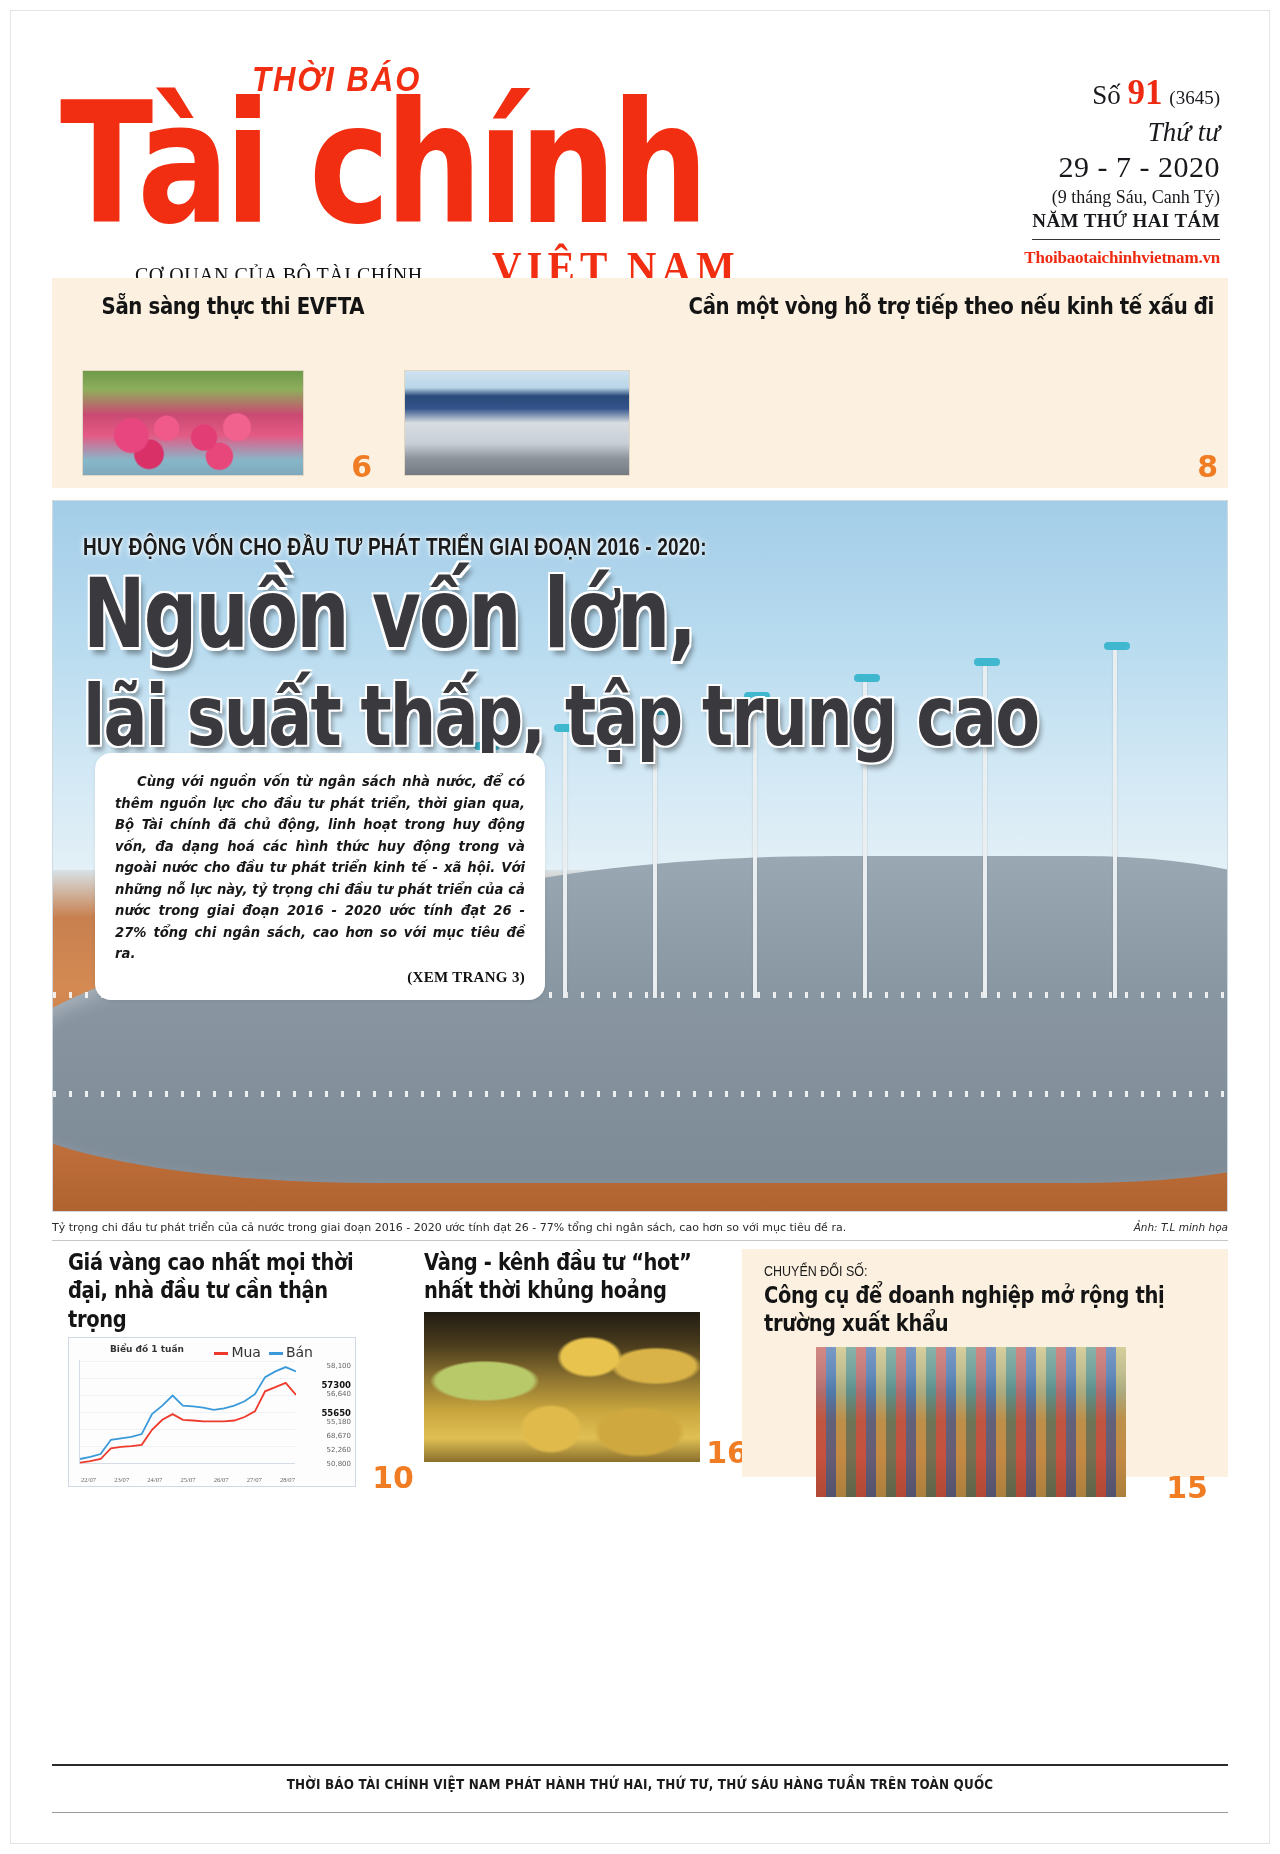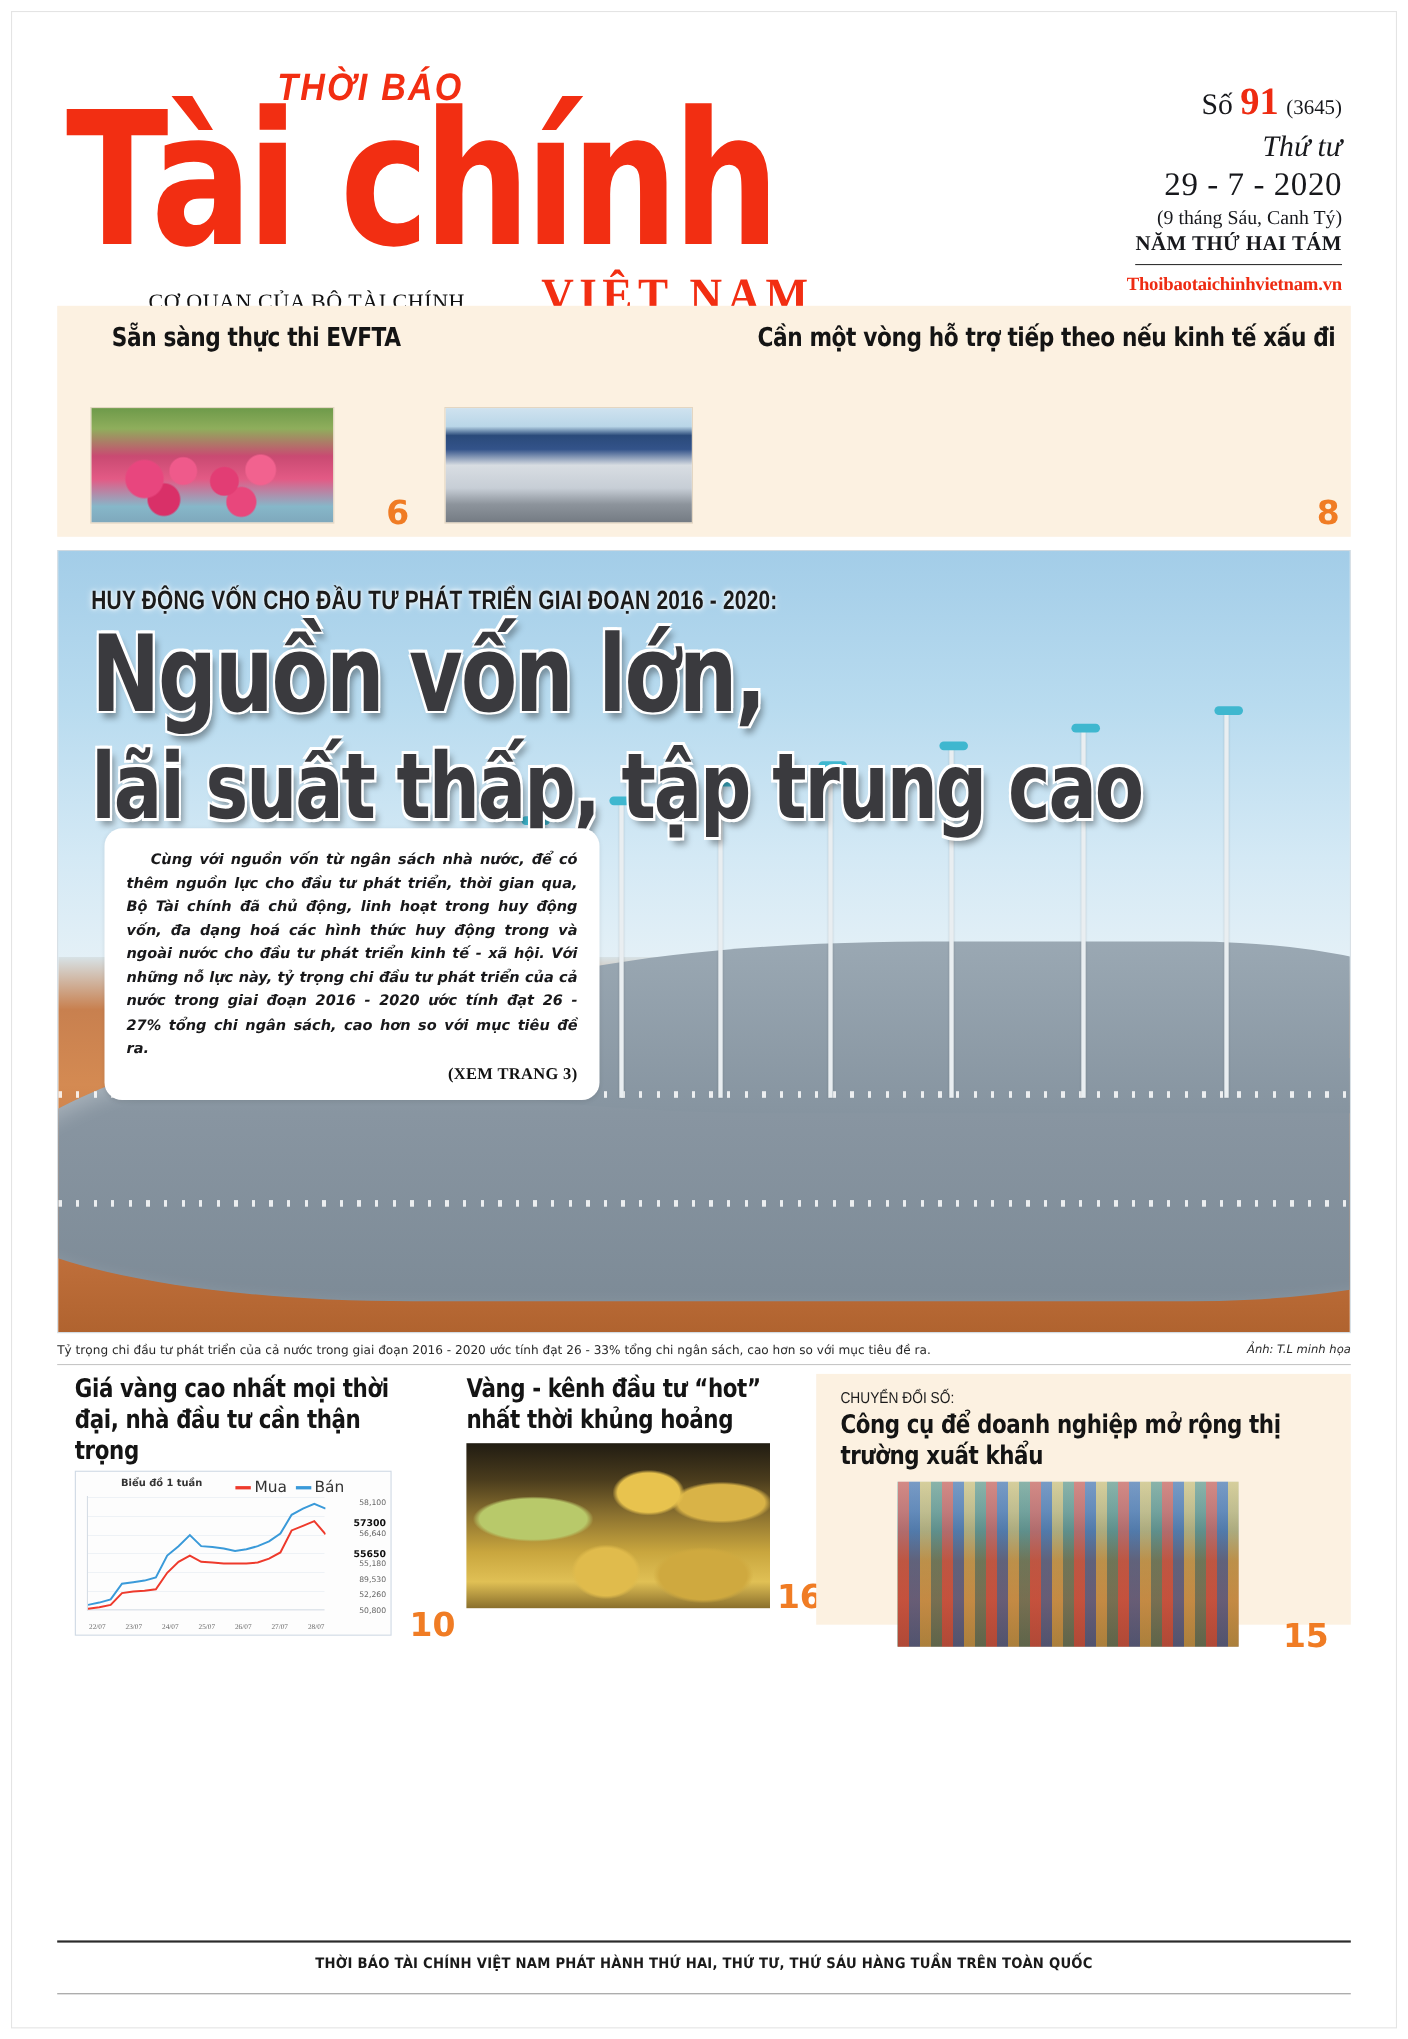--- a/index.html
+++ b/index.html
@@ -447,21 +447,21 @@
     <div class="feat-h1">Nguồn vốn lớn,</div>
     <div class="feat-h2">lãi suất thấp, tập trung cao</div>
 
     <div class="lead-box">
       <div class="lead-text">Cùng với nguồn vốn từ ngân sách nhà nước, để có thêm nguồn lực cho đầu tư phát triển, thời gian qua, Bộ Tài chính đã chủ động, linh hoạt trong huy động vốn, đa dạng hoá các hình thức huy động trong và ngoài nước cho đầu tư phát triển kinh tế - xã hội. Với những nỗ lực này, tỷ trọng chi đầu tư phát triển của cả nước trong giai đoạn 2016 - 2020 ước tính đạt 26 - 27% tổng chi ngân sách, cao hơn so với mục tiêu đề ra.</div>
       <div class="lead-see">(XEM TRANG 3)</div>
     </div>
   </div>
 
   <div class="feat-caption-row">
-    <div class="feat-caption">Tỷ trọng chi đầu tư phát triển của cả nước trong giai đoạn 2016 - 2020 ước tính đạt 26 - 33% tổng chi ngân sách, cao hơn so với mục tiêu đề ra.</div>
+    <div class="feat-caption">Tỷ trọng chi đầu tư phát triển của cả nước trong giai đoạn 2016 - 2020 ước tính đạt 26 - 77% tổng chi ngân sách, cao hơn so với mục tiêu đề ra.</div>
     <div class="feat-credit">Ảnh: T.L minh họa</div>
   </div>
   <div class="rule-thin" style="top:1240px;"></div>
 
   <div class="bottom">
 
     <div class="bcol c1">
       <div class="bcol-title">Giá vàng cao nhất mọi thời đại, nhà đầu tư cần thận trọng</div>
       <div class="bmedia">
         <div class="chartbox">
@@ -479,21 +479,21 @@
               <polyline id="line-mua" fill="none" stroke="#ee3a2c" stroke-width="1.8" points="0.0,102.6 10.3,101.2 20.6,99.0 30.9,88.3 41.1,86.9 51.4,86.2 61.7,84.8 72.0,69.8 82.3,59.8 92.6,54.1 102.9,59.8 113.1,60.5 123.4,61.3 133.7,61.3 144.0,61.3 154.3,60.5 164.6,57.0 174.9,51.3 185.1,31.3 195.4,27.1 205.7,22.8 216.0,34.9"></polyline>
               <polyline id="line-ban" fill="none" stroke="#3a9ad9" stroke-width="1.8" points="0.0,99.0 10.3,96.9 20.6,94.0 30.9,79.8 41.1,78.4 51.4,76.9 61.7,74.1 72.0,54.1 82.3,45.6 92.6,35.6 102.9,45.6 113.1,46.3 123.4,47.7 133.7,49.9 144.0,48.4 154.3,45.6 164.6,41.3 174.9,34.2 185.1,17.1 195.4,11.4 205.7,7.1 216.0,11.4"></polyline>
             </svg>
           </div>
           <div class="ylabs">
             <div style="top:0px;">58,100</div>
             <div style="top:18px;" class="hi">57300</div>
             <div style="top:28px;">56,640</div>
             <div style="top:46px;" class="hi">55650</div>
             <div style="top:56px;">55,180</div>
-            <div style="top:70px;">89,530</div>
+            <div style="top:70px;">68,670</div>
             <div style="top:84px;">52,260</div>
             <div style="top:98px;">50,800</div>
           </div>
           <div class="xlabs">
             <span>22/07</span>
             <span>23/07</span>
             <span>24/07</span>
             <span>25/07</span>
             <span>26/07</span>
             <span>27/07</span>

